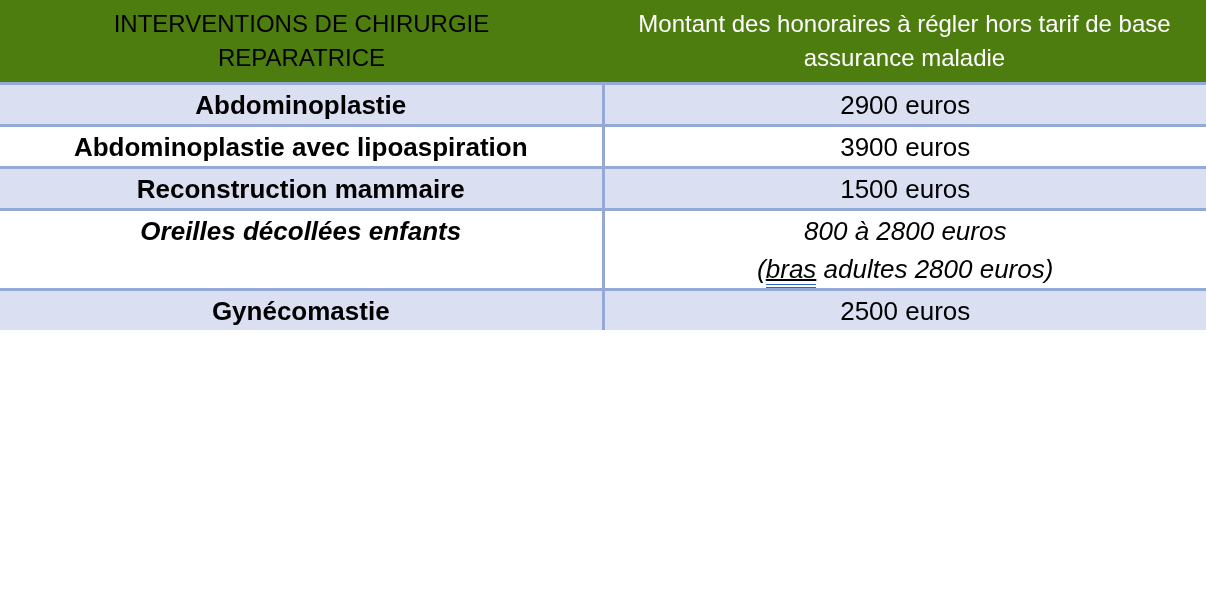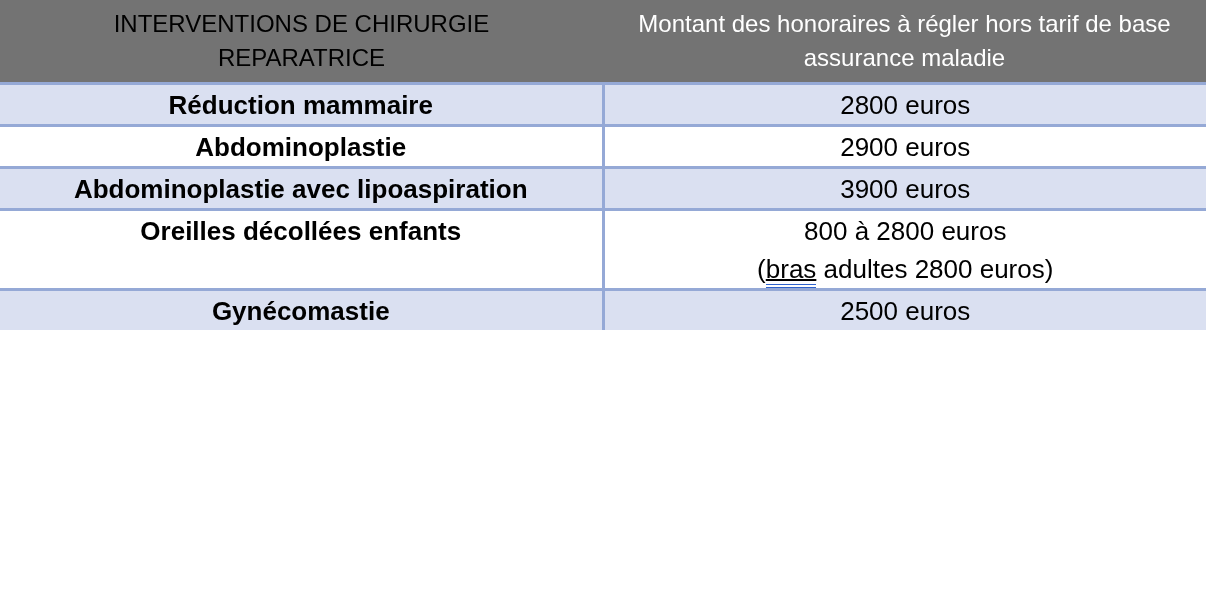--- a/index.html
+++ b/index.html
@@ -14,21 +14,21 @@
   table.price-table {
     border-collapse: collapse;
     table-layout: fixed;
     width: 1206px;
   }
   col.col-left  { width: 603px; }
   col.col-right { width: 603px; }
 
   
   thead th {
-    background: #737373;
+    background: #4d7c0f;
     height: 78px;
     vertical-align: middle;
     text-align: center;
     font-size: 24px;
     line-height: 34px;
     padding: 2px 30px;
     border: none;
   }
   th.hdr-intervention {
     color: #000000;
@@ -54,21 +54,21 @@
     border-right: 3px solid #95A9D6;
     font-weight: 700;
   }
   tbody td.cell-amount {
     font-weight: 400;
   }
   tbody tr:nth-child(odd) td { background: #DAE0F1; }
   tbody tr:nth-child(even) td { background: #ffffff; }
 
   tr.h-one   { height: 40px; }
-  tr.h-two   { height: 80px; }
+  tr.h-two   { height: 80px; font-style: italic; }
   tr.h-three { height: 116px; }
   tr.h-last  { height: 39px; }
 
   
   .spellcheck-error {
     text-decoration: underline;
     text-decoration-style: wavy;
     text-decoration-color: #d23b2a;
     text-decoration-thickness: 1.5px;
     text-underline-offset: 5px;
@@ -93,30 +93,30 @@
     <col class="col-right">
   </colgroup>
   <thead>
     <tr>
       <th class="hdr-intervention">INTERVENTIONS DE CHIRURGIE REPARATRICE</th>
       <th class="hdr-amount">Montant des honoraires à régler hors tarif de base assurance maladie</th>
     </tr>
   </thead>
   <tbody>
     <tr class="h-one">
-      <td class="cell-intervention">Réduction mammaire</td>
-      <td class="cell-amount">2800 euros</td>
-    </tr>
-    <tr class="h-one">
       <td class="cell-intervention">Abdominoplastie</td>
       <td class="cell-amount">2900 euros</td>
     </tr>
     <tr class="h-one">
       <td class="cell-intervention">Abdominoplastie avec lipoaspiration</td>
       <td class="cell-amount">3900 euros</td>
+    </tr>
+    <tr class="h-one">
+      <td class="cell-intervention">Reconstruction mammaire</td>
+      <td class="cell-amount">1500 euros</td>
     </tr>
     <tr class="h-two">
       <td class="cell-intervention">Oreilles décollées enfants</td>
       <td class="cell-amount"><span>800 à 2800 euros</span><br><span>(</span><span class="grammar-underline">bras</span><span> adultes 2800 euros)</span></td>
     </tr>
     <tr class="h-last">
       <td class="cell-intervention">Gynécomastie</td>
       <td class="cell-amount">2500 euros</td>
     </tr>
   </tbody>

